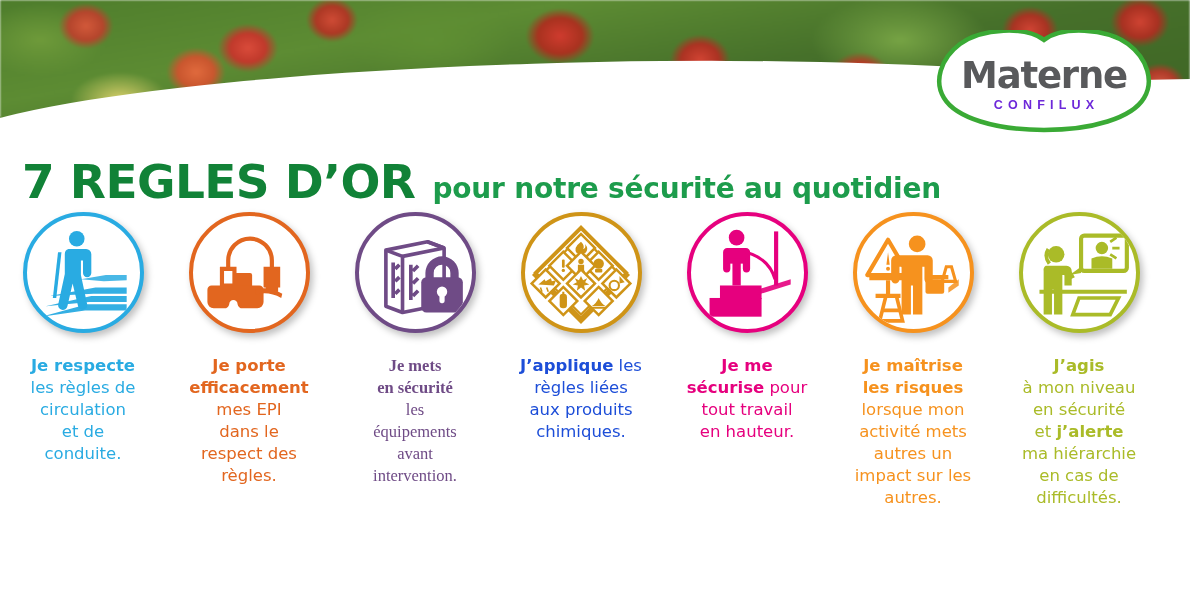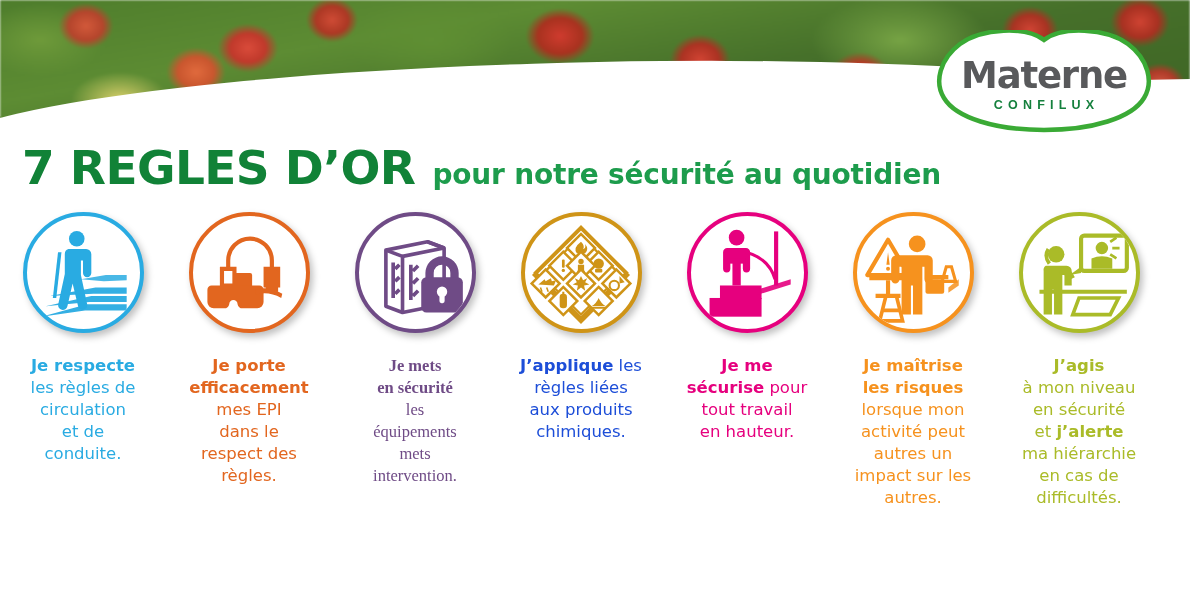--- a/index.html
+++ b/index.html
@@ -59,26 +59,26 @@
   .logo{position:absolute;left:930px;top:30px;width:228px;height:104px;}
   .logo-shield{position:absolute;inset:0;}
   .logo-word{
     position:absolute;left:0;top:24px;width:228px;text-align:center;
     font-family:"DejaVu Sans","Liberation Sans",sans-serif;
     font-size:37px;font-weight:700;color:#58595b;letter-spacing:-1.2px;
   }
   .logo-sub{
     position:absolute;left:0;top:68px;width:228px;text-align:center;
     font-family:"Liberation Sans",sans-serif;
-    font-size:12.5px;font-weight:700;color:#15803d;letter-spacing:5.2px;
+    font-size:12.5px;font-weight:700;color:#6d28d9;letter-spacing:5.2px;
     text-indent:5px;
   }
 
   
-  .titlebar{position:absolute;left:22px;top:114px;width:1140px;height:62px;
+  .titlebar{position:absolute;left:22px;top:128px;width:1140px;height:62px;
     display:flex;align-items:baseline;}
   .title-main{
     font-family:"DejaVu Sans","Liberation Sans",sans-serif;
     font-size:47px;font-weight:700;color:#118237;letter-spacing:-0.6px;white-space:nowrap;
   }
   .title-sub{
     margin-left:17px;
     font-family:"DejaVu Sans","Liberation Sans",sans-serif;
     font-size:28px;font-weight:700;color:#1d9c4c;letter-spacing:-0.2px;white-space:nowrap;margin-top:44px;
   }
@@ -199,21 +199,21 @@
                 <rect x="73.5" y="68" width="5" height="11" rx="2"></rect>
               </g>
             </svg>
           </span>
         </div>
         <div class="caption" style="color: rgb(111, 75, 134); font-family: Liberation Serif, serif;">
           <div><b>Je mets</b></div>
           <div><b>en sécurité</b></div>
           <div>les</div>
           <div>équipements</div>
-          <div>mets</div>
+          <div>avant</div>
           <div>intervention.</div>
         </div>
       </div>
       <div class="rule">
         <div class="circle" style="border-color: rgb(207, 148, 23);">
           <span>
             <svg width="104" height="104" viewBox="0 0 100 100">
               <g transform="translate(0,2)">
                 <rect x="50" y="4" width="62" height="62" transform="rotate(45 50 4)" fill="none" stroke="#cf9417" stroke-width="3" x-ignore="1"></rect>
                 <path d="M50 5 L95 50 L50 95 L5 50 Z" fill="none" stroke="#cf9417" stroke-width="3"></path>
@@ -335,21 +335,21 @@
                 <path d="M82 44 L87 44 L91 58 H78 Z" fill="none" stroke="#f6921e" stroke-width="3"></path>
                 <path d="M84 64 L94 56 L94 62 L84 69 Z" opacity=".85"></path>
               </g>
             </svg>
           </span>
         </div>
         <div class="caption" style="color: rgb(246, 146, 30);">
           <div><b>Je maîtrise</b></div>
           <div><b>les risques</b></div>
           <div>lorsque mon</div>
-          <div>activité peut</div>
+          <div>activité mets</div>
           <div>autres un</div>
           <div>impact sur les</div>
           <div>autres.</div>
         </div>
       </div>
       <div class="rule">
         <div class="circle" style="border-color: rgb(170, 187, 40);">
           <span>
             <svg width="104" height="104" viewBox="0 0 100 100">
               <g fill="#aabb28">

